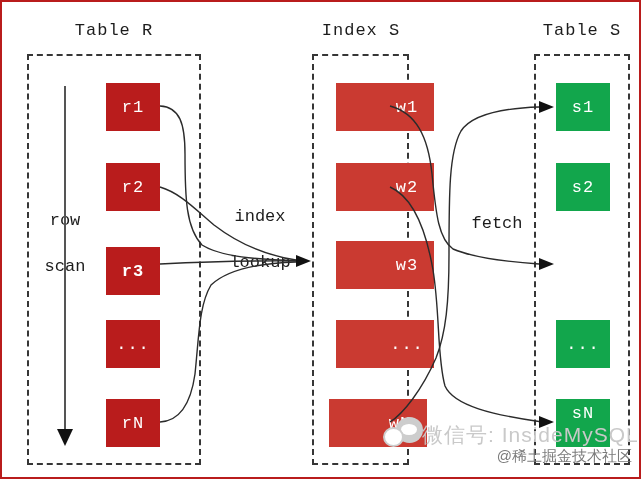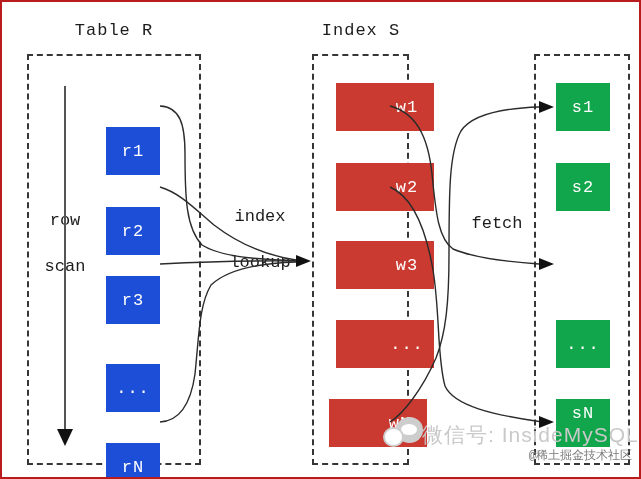--- a/index.html
+++ b/index.html
@@ -14,61 +14,62 @@
   }
   .dashed-box{
     position:absolute;top:52px;height:411px;box-sizing:border-box;
     border:2px dashed #363636;z-index:1;background:transparent;
   }
   .cell{
     position:absolute;width:54px;height:48px;z-index:3;
     display:flex;align-items:center;justify-content:center;
     color:#fff;font-size:17px;letter-spacing:1px;
   }
-  .cell.r{background:#1d4ed8;margin-top:44px;}
+  .cell.r{background:#b91c1c;}
   .cell.i{background:#CA3A31;padding-left:44px;}
   .cell.s{background:#12A64C;}
   .cell.nudge-up{align-items:flex-start;padding-top:5px;box-sizing:border-box;}
   .flow-label{
     position:absolute;z-index:4;text-align:center;font-size:17px;
     line-height:23px;color:#1c1c1c;white-space:pre-line;
   }
   #arrow-layer{position:absolute;left:0;top:0;z-index:5;pointer-events:none;}
   
   .wm{position:absolute;z-index:10;}
   #wm-text1{left:420px;top:419px;font-family:"Liberation Sans",sans-serif;
     font-size:21px;color:#c9c9c9;letter-spacing:1px;white-space:nowrap;}
   #wm-text2{left:440px;top:445px;width:190px;text-align:right;
-    font-family:Liberation Mono, monospace;font-size:12px;color:#7b7b7b;white-space:nowrap;}
+    font-family:Liberation Sans, sans-serif;font-size:15px;color:#7b7b7b;white-space:nowrap;}
   #wm-icon{left:381px;top:413px;width:42px;height:38px;}
   #wm-icon .big-bubble{
     position:absolute;right:2px;top:2px;width:27px;height:26px;border-radius:50%;
     background:#cdcdcd;}
   #wm-icon .big-bubble:before{
     content:"";position:absolute;left:5px;top:7px;width:16px;height:11px;
     border-radius:50%;background:#fff;}
   #wm-icon .small-bubble{
     position:absolute;left:0px;top:12px;width:17px;height:16px;border-radius:50%;
     background:#fff;border:2px solid #cdcdcd;}
 </style>
 </head>
 <body>
 
 <div id="canvas">
 
   <div class="col-title" style="left:25px;width:174px;">Table R</div>
   <div class="col-title" style="left:299px;width:120px;">Index S</div>
+  <div class="col-title" style="left:520px;width:120px;">Table S</div>
 
   <div class="dashed-box" style="left:25px;width:174px;"></div>
   <div class="dashed-box" style="left:310px;width:97px;"></div>
   <div class="dashed-box" style="left:532px;width:96px;"></div>
 
   <div class="cell r" style="left:104px;top:81px;">r1</div>
   <div class="cell r" style="left:104px;top:161px;">r2</div>
-  <div class="cell r" style="left:104px;top:230px;">r3</div>
+  <div class="cell r" style="left:104px;top:245px;font-weight:bold;">r3</div>
   <div class="cell r" style="left:104px;top:318px;">...</div>
   <div class="cell r" style="left:104px;top:397px;">rN</div>
 
   <div class="cell i" style="left:334px;top:81px;">w1</div>
   <div class="cell i" style="left:334px;top:161px;text-align:right;">w2</div>
   <div class="cell i" style="left:334px;top:239px;">w3</div>
   <div class="cell i" style="left:334px;top:318px;">...</div>
   <div class="cell i" style="left:327px;top:397px;">wN</div>
 
   <div class="cell s" style="left:554px;top:81px;">s1</div>

